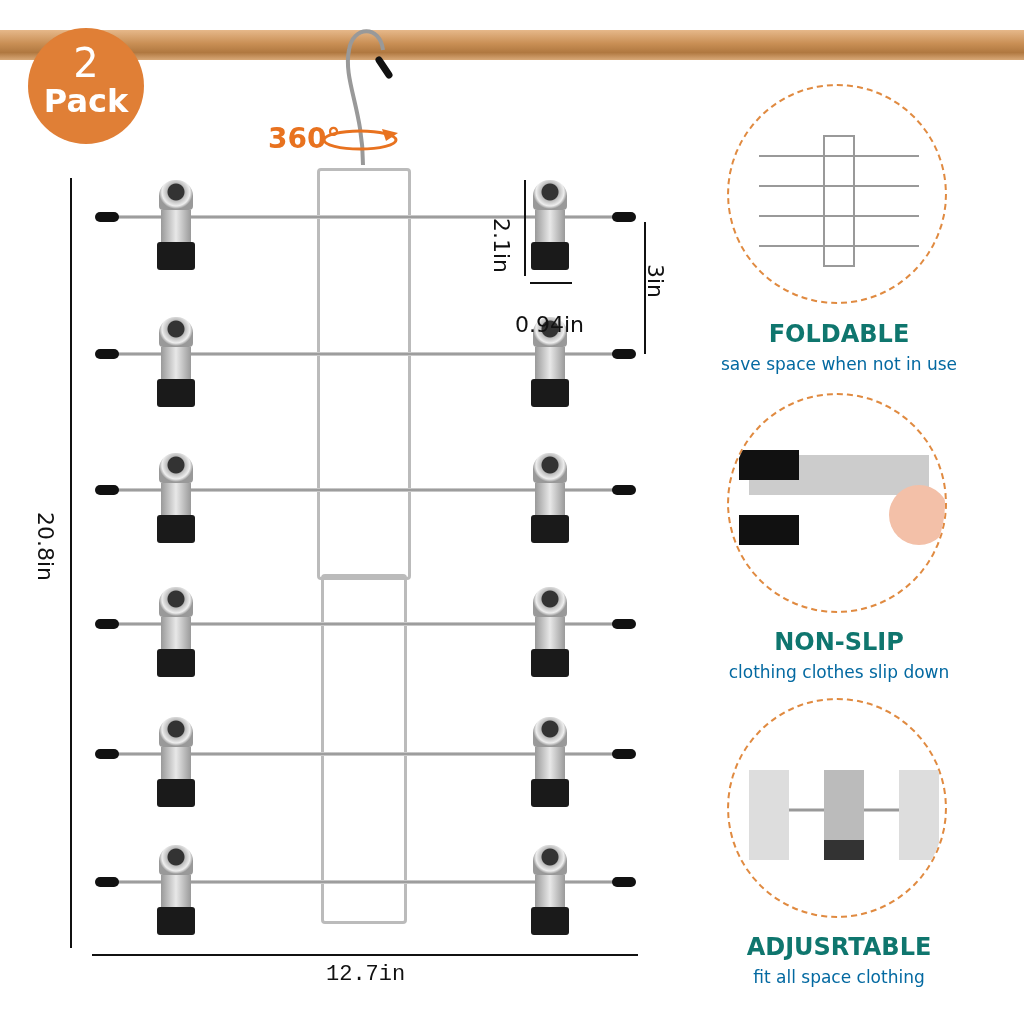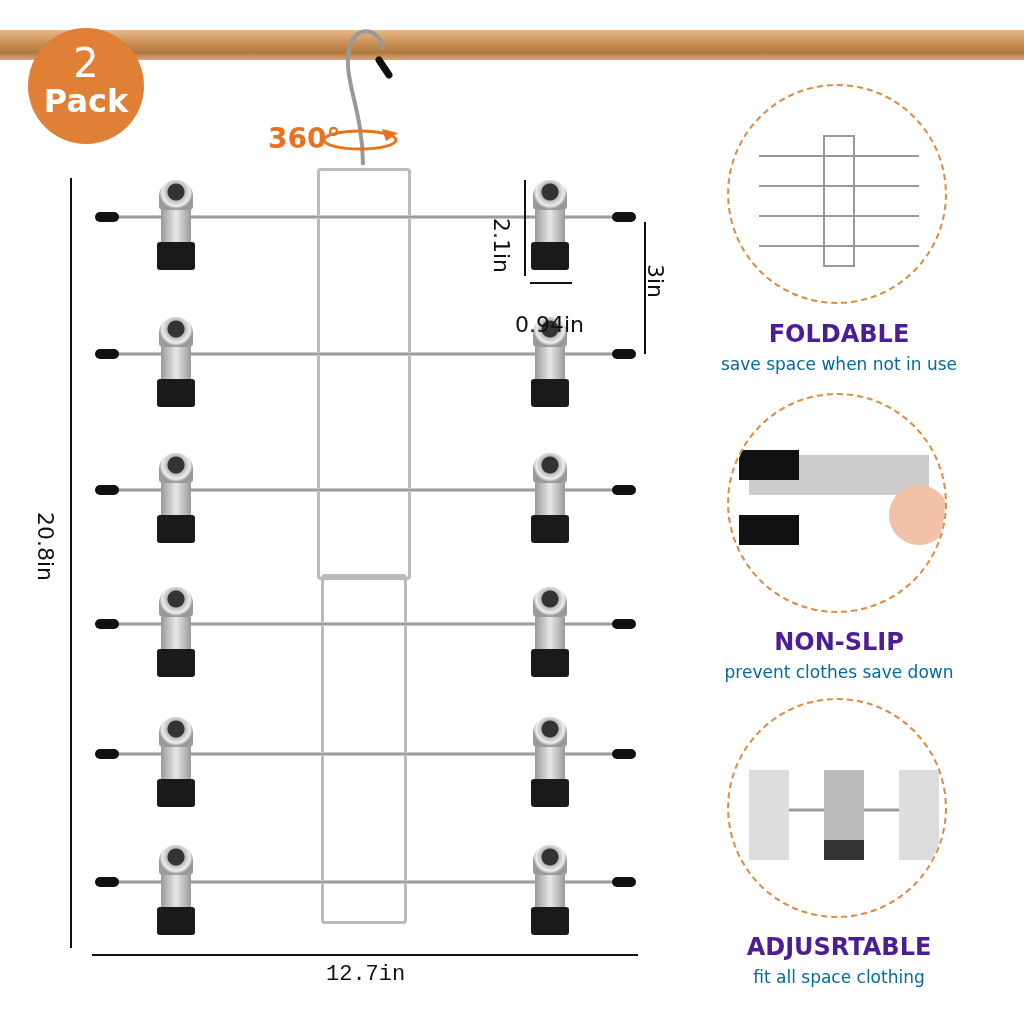--- a/index.html
+++ b/index.html
@@ -13,21 +13,21 @@
   .dim{color:#111;font-size:22px;}
   .vtext{transform:rotate(90deg);transform-origin:left top;white-space:nowrap;}
   .bar{height:4px;background:linear-gradient(#ddd,#888,#ddd);}
   .cap{width:24px;height:10px;background:#111;border-radius:5px;}
   .clip{width:38px;height:92px;}
   .clip .top{width:34px;height:30px;border-radius:16px 16px 4px 4px;background:radial-gradient(circle at 50% 40%,#333 0 8px,#bbb 9px,#eee 14px,#999 17px);margin:0 2px;}
   .clip .body{width:30px;height:32px;margin:0 4px;background:linear-gradient(90deg,#999,#e8e8e8,#999);}
   .clip .foot{width:38px;height:28px;background:#1a1a1a;border-radius:3px;}
   .frame{border:3px solid #bbb;border-radius:4px;box-sizing:border-box;}
   .circle{width:220px;height:220px;border-radius:50%;border:2px dashed #e08a40;box-sizing:border-box;overflow:hidden;background:#fff;}
-  .ftitle{width:324px;text-align:center;color:#4c1d95;font-size:24px;font-weight:bold;}
+  .ftitle{width:324px;text-align:center;color:#0f766e;font-size:24px;font-weight:bold;}
   .fsub{width:324px;text-align:center;color:#0369a1;font-size:17px;}
   .arrow-v{width:2px;background:#111;}
   .arrow-h{height:2px;background:#111;}
 </style>
 </head>
 <body>
 
 <div class="abs rod"></div>
 
 <div class="abs badge">
@@ -160,21 +160,21 @@
 
 <div class="abs circle" style="left:727px;top:393px;">
   <svg width="220" height="220">
       <rect x="20" y="60" width="180" height="40" fill="#ccc"></rect>
       <rect x="10" y="55" width="60" height="30" fill="#111"></rect>
       <rect x="10" y="120" width="60" height="30" fill="#111"></rect>
       <circle cx="190" cy="120" r="30" fill="#f3c0a8"></circle>
     </svg>
 </div>
 <div class="abs ftitle" style="left:677px;top:628px;">NON-SLIP</div>
-<div class="abs fsub" style="left:677px;top:662px;">prevent clothes save down</div>
+<div class="abs fsub" style="left:677px;top:662px;">clothing clothes slip down</div>
 
 <div class="abs circle" style="left:727px;top:698px;">
   <svg width="220" height="220">
       <line x1="20" y1="110" x2="200" y2="110" stroke="#999" stroke-width="3"></line>
       <rect x="20" y="70" width="40" height="90" fill="#ddd"></rect>
       <rect x="95" y="70" width="40" height="90" fill="#bbb"></rect>
       <rect x="95" y="140" width="40" height="20" fill="#333"></rect>
       <rect x="170" y="70" width="40" height="90" fill="#ddd"></rect>
     </svg>
 </div>

